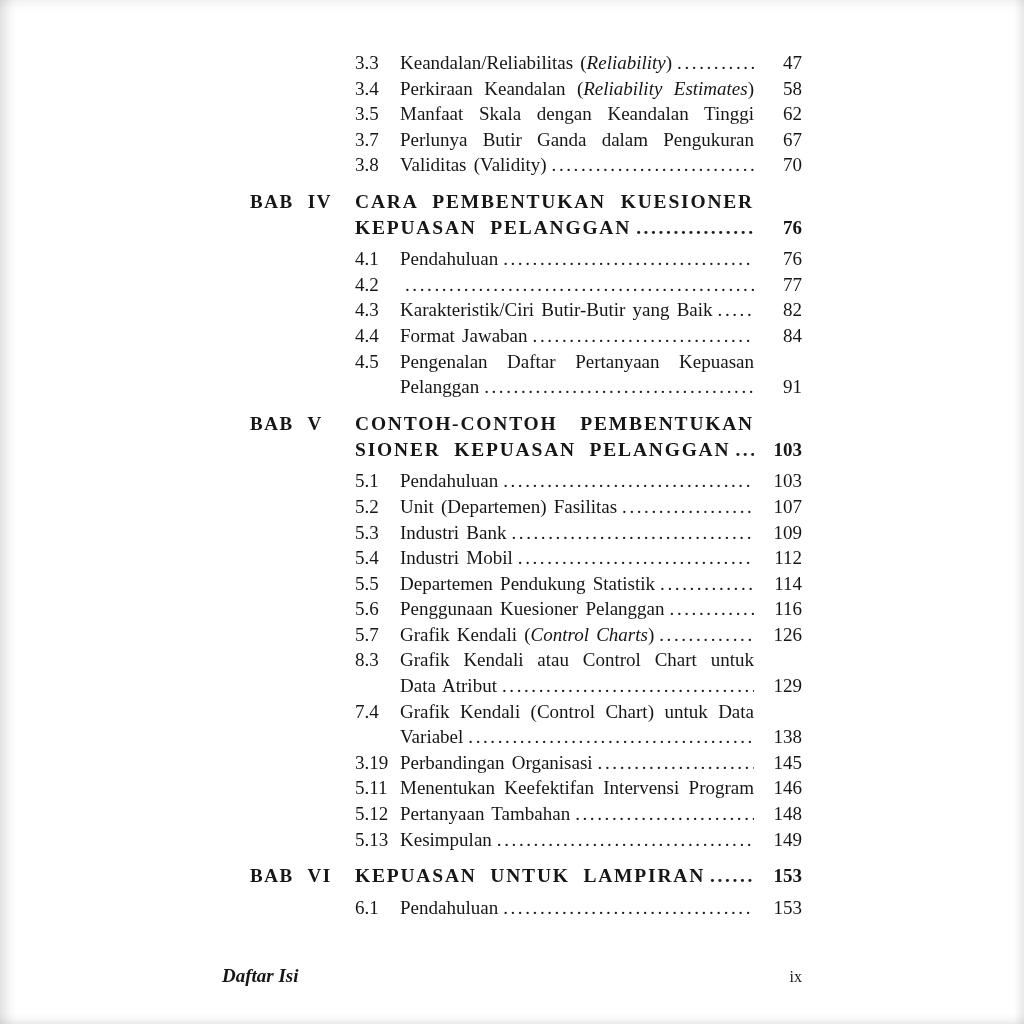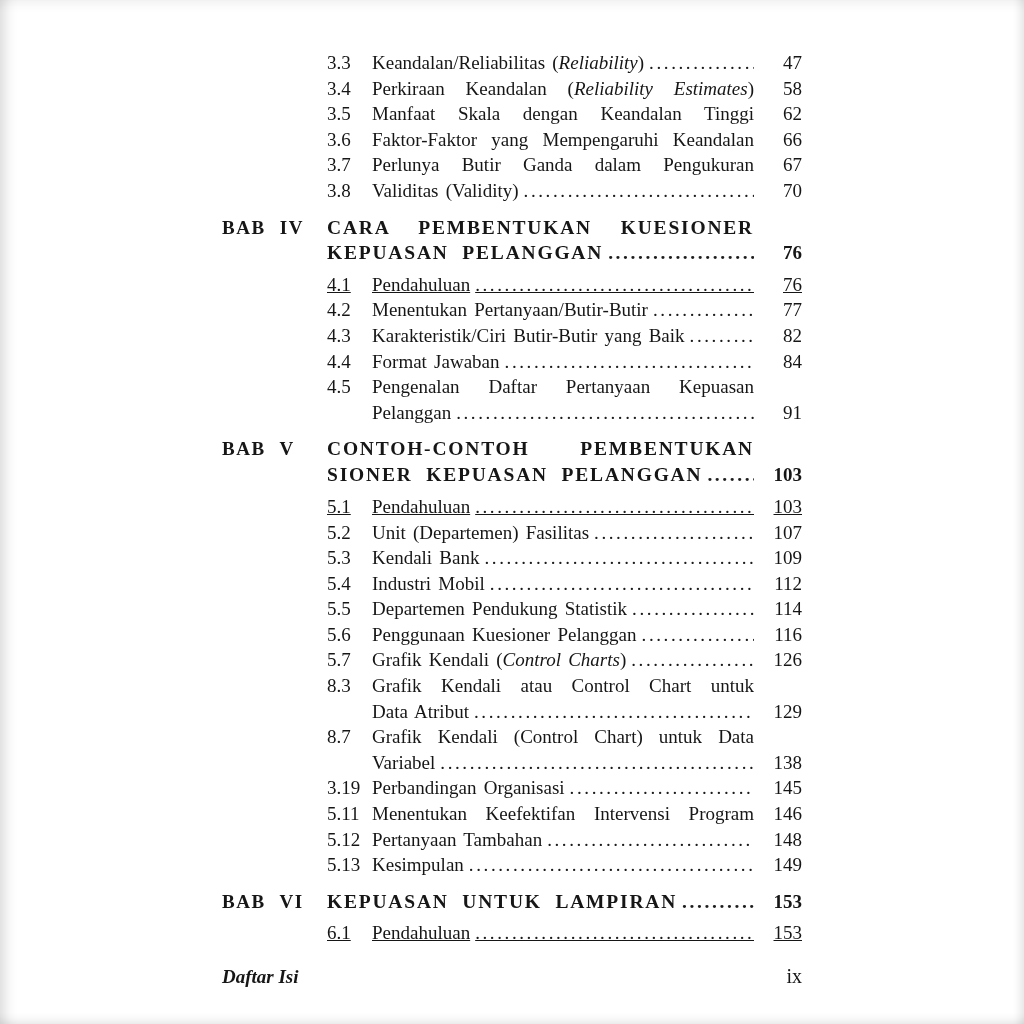--- a/index.html
+++ b/index.html
@@ -22,20 +22,21 @@
   .toc {
     position: absolute;
     left: 222px; top: 50px;
     width: 580px;
   }
   .row {
     display: flex;
     align-items: baseline;
     line-height: 25.6px;
     font-size: 19px;
+    margin-left: 28px;
   }
   .cell-label {
     flex: 0 0 105px;
     font-weight: 700;
     letter-spacing: 1.5px;
     word-spacing: 8px;
     white-space: nowrap;
   }
   .cell-num {
     flex: 0 0 45px;
@@ -67,36 +68,36 @@
     letter-spacing: 2.6px;
     padding: 0 3px 0 5px;
     color: #1c1c1c;
   }
   .cell-page {
     flex: 0 0 48px;
     text-align: right;
     white-space: nowrap;
   }
   .group.chapter-block { margin-top: 11px; }
-  .row.chapter + .row.item { margin-top: 6px; text-decoration: underline; }
+  .row.chapter + .row.item { margin-top: 6px; }
   .footer {
     position: absolute;
     left: 222px; top: 938px;
     width: 580px;
     display: flex;
     justify-content: space-between;
     align-items: baseline;
     margin-top: 27px;
   }
   .footer-left {
     font-weight: 700;
     font-style: italic;
     font-size: 19px;
   }
-  .footer-right { font-size: 20px; font-family: Liberation Serif, serif; }
+  .footer-right { font-size: 16px; font-family: Liberation Serif, serif; }
   .it { font-style: italic; }
 </style>
 </head>
 <body>
 
 <div class="scan-page">
   <main class="toc" id="toc">
       <section class="group">
         <div class="row item">
           <div class="cell-label"></div>
@@ -118,28 +119,20 @@
         <div class="row item">
           <div class="cell-label"></div>
           <div class="cell-num">3.5</div>
           <div class="cell-body">
             <span class="line justify"><span>Manfaat Skala dengan Keandalan Tinggi</span></span>
           </div>
           <div class="cell-page">62</div>
         </div>
         <div class="row item">
           <div class="cell-label"></div>
-          <div class="cell-num">3.6</div>
-          <div class="cell-body">
-            <span class="line justify"><span>Faktor-Faktor yang Mempengaruhi Keandalan</span></span>
-          </div>
-          <div class="cell-page">66</div>
-        </div>
-        <div class="row item">
-          <div class="cell-label"></div>
           <div class="cell-num">3.7</div>
           <div class="cell-body">
             <span class="line justify"><span>Perlunya Butir Ganda dalam Pengukuran</span></span>
           </div>
           <div class="cell-page">67</div>
         </div>
         <div class="row item">
           <div class="cell-label"></div>
           <div class="cell-num">3.8</div>
           <div class="cell-body">
@@ -171,21 +164,20 @@
           <div class="cell-body">
             <span class="line"><span>Pendahuluan</span></span>
             <span class="dotfill">..............................................................................................................</span>
           </div>
           <div class="cell-page">76</div>
         </div>
         <div class="row item">
           <div class="cell-label"></div>
           <div class="cell-num">4.2</div>
           <div class="cell-body">
-            <span class="line"><span>Menentukan Pertanyaan/Butir-Butir</span></span>
             <span class="dotfill">..............................................................................................................</span>
           </div>
           <div class="cell-page">77</div>
         </div>
         <div class="row item">
           <div class="cell-label"></div>
           <div class="cell-num">4.3</div>
           <div class="cell-body">
             <span class="line"><span>Karakteristik/Ciri Butir-Butir yang Baik</span></span>
             <span class="dotfill">..............................................................................................................</span>
@@ -250,21 +242,21 @@
           <div class="cell-body">
             <span class="line"><span>Unit (Departemen) Fasilitas</span></span>
             <span class="dotfill">..............................................................................................................</span>
           </div>
           <div class="cell-page">107</div>
         </div>
         <div class="row item">
           <div class="cell-label"></div>
           <div class="cell-num">5.3</div>
           <div class="cell-body">
-            <span class="line"><span>Kendali Bank</span></span>
+            <span class="line"><span>Industri Bank</span></span>
             <span class="dotfill">..............................................................................................................</span>
           </div>
           <div class="cell-page">109</div>
         </div>
         <div class="row item">
           <div class="cell-label"></div>
           <div class="cell-num">5.4</div>
           <div class="cell-body">
             <span class="line"><span>Industri Mobil</span></span>
             <span class="dotfill">..............................................................................................................</span>
@@ -310,21 +302,21 @@
           <div class="cell-label"></div>
           <div class="cell-num"></div>
           <div class="cell-body">
             <span class="line"><span>Data Atribut</span></span>
             <span class="dotfill">..............................................................................................................</span>
           </div>
           <div class="cell-page">129</div>
         </div>
         <div class="row item">
           <div class="cell-label"></div>
-          <div class="cell-num">8.7</div>
+          <div class="cell-num">7.4</div>
           <div class="cell-body">
             <span class="line justify"><span>Grafik Kendali (Control Chart) untuk Data</span></span>
           </div>
           <div class="cell-page"></div>
         </div>
         <div class="row item">
           <div class="cell-label"></div>
           <div class="cell-num"></div>
           <div class="cell-body">
             <span class="line"><span>Variabel</span></span>

